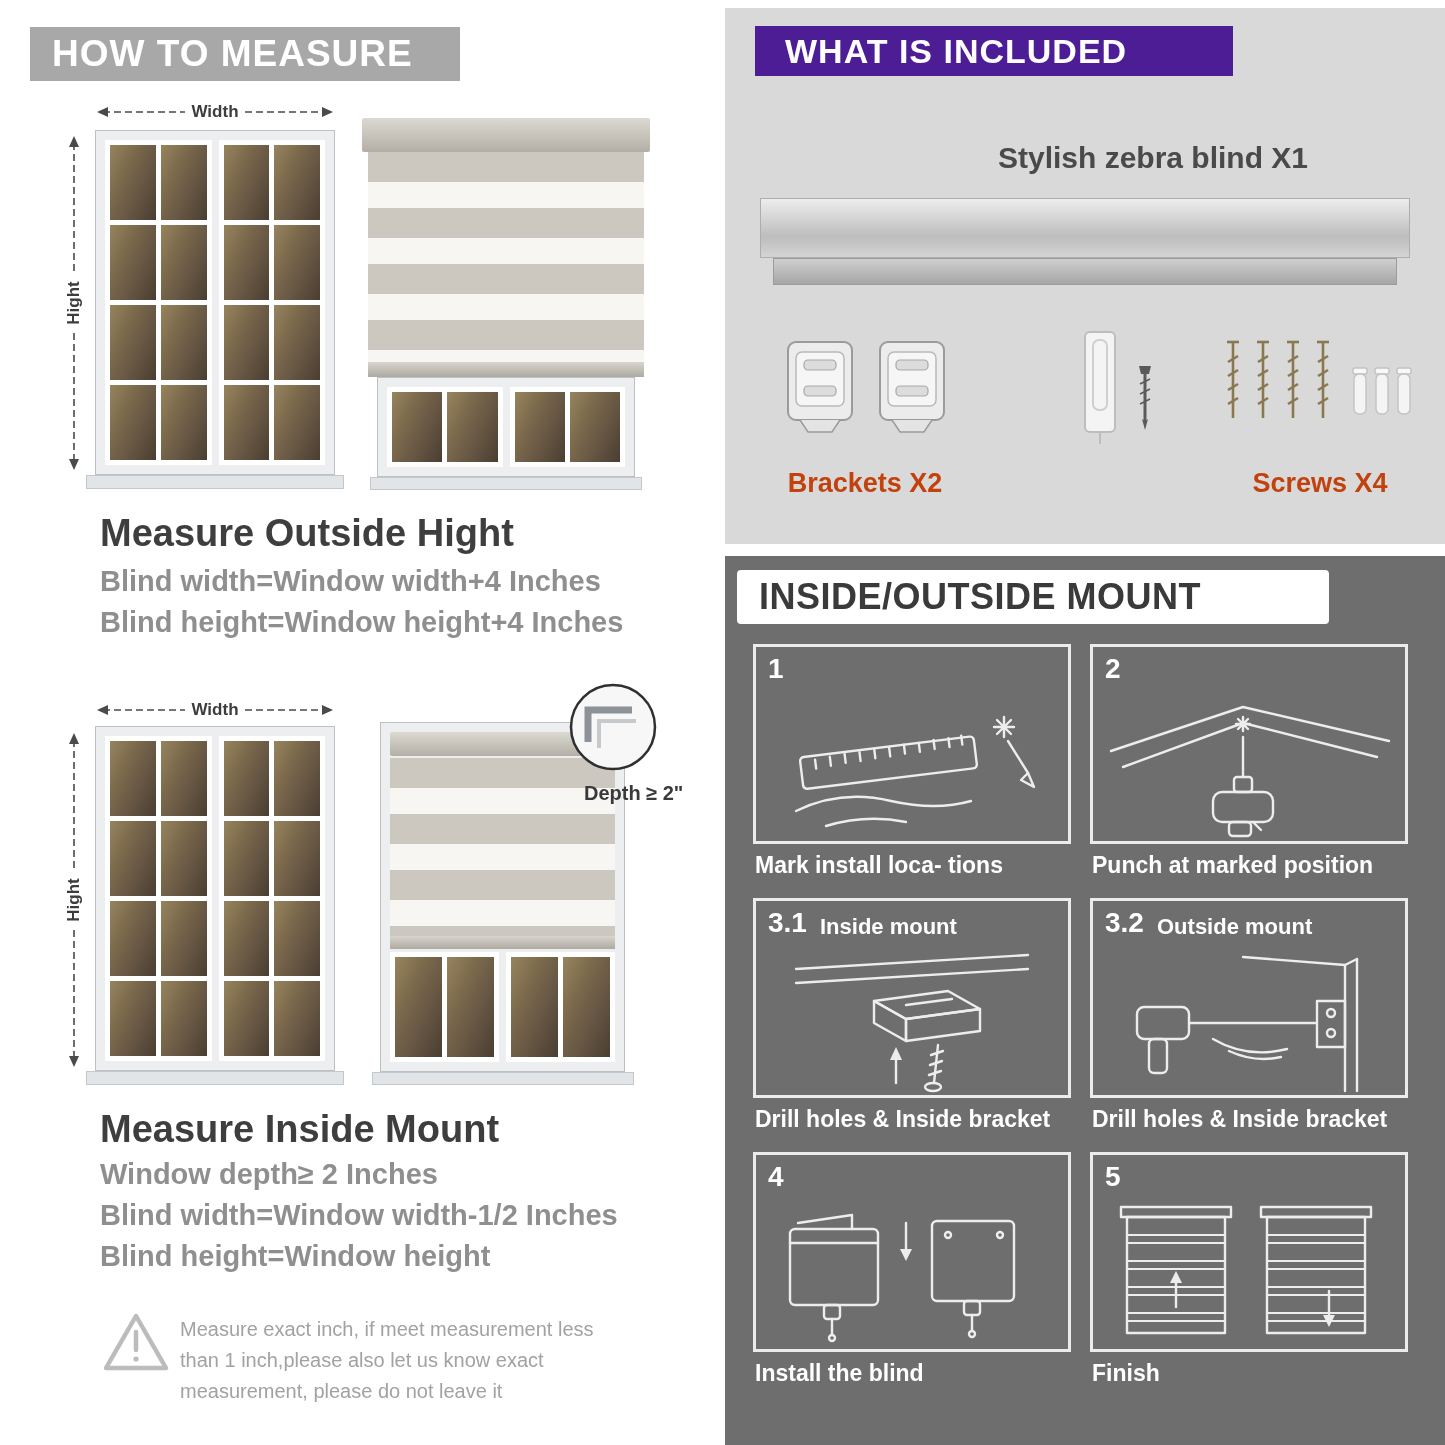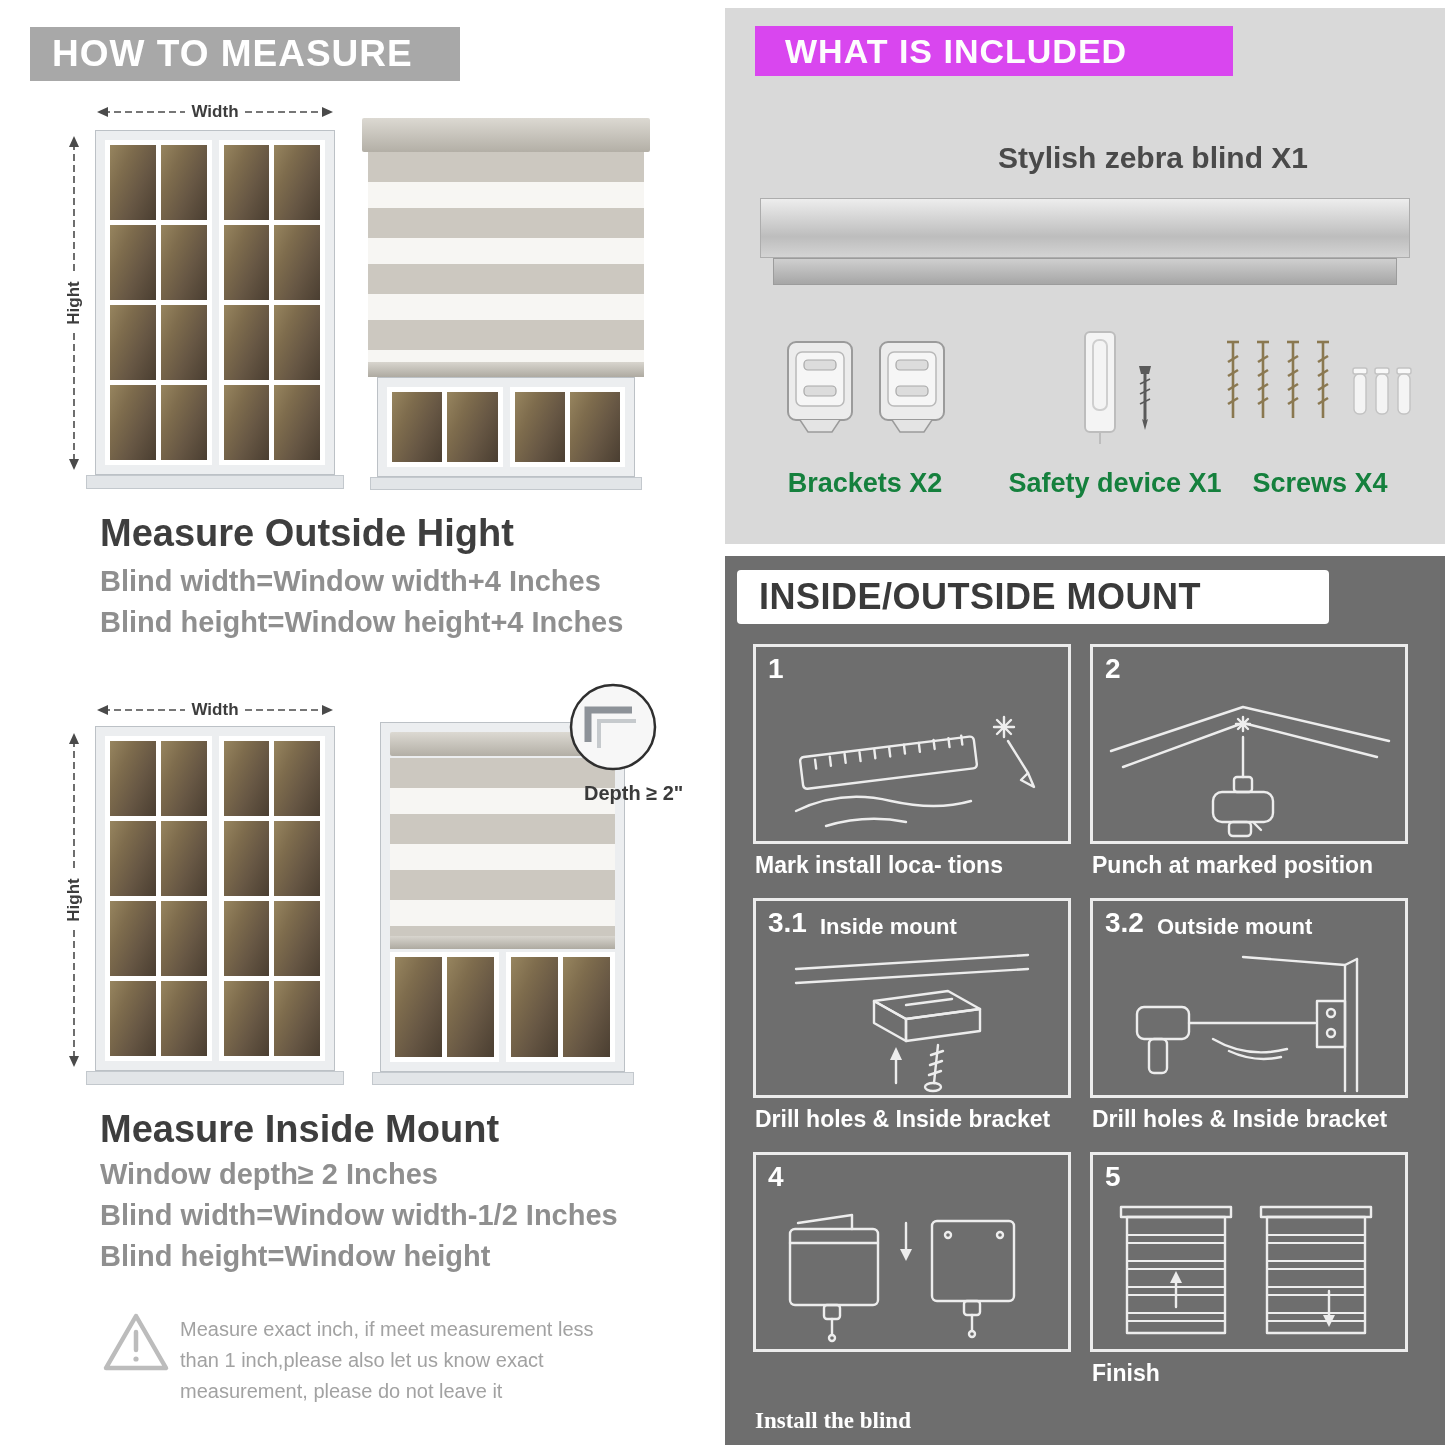--- a/index.html
+++ b/index.html
@@ -21,25 +21,25 @@
   .pane{background:linear-gradient(115deg,#97855f 0%,#7e6c4d 30%,#675744 62%,#4a3e31 100%);}
   .sill{background:#e2e5e8;border:1px solid #c3c8cd;box-sizing:border-box;}
   .cassette{background:linear-gradient(180deg,#dcd9d2,#b3afa6);border-radius:2px;}
   .zebra{background:repeating-linear-gradient(180deg,#ccc8c0 0px,#ccc8c0 30px,#f7f6f3 30px,#f7f6f3 56px);}
   .bottomrail{background:linear-gradient(180deg,#d8d5ce,#aeaaa1);}
   .arrow-label{position:absolute;font-size:17px;font-weight:bold;color:#3d3d3d;background:#fff;padding:0 6px;white-space:nowrap;}
   .depth-label{font-size:20px;font-weight:bold;color:#3a3a3a;white-space:nowrap;}
 
   
   .included-panel{background:#d9d9d9;}
-  .included-band{background:#d946ef;color:#fdfdfd;font-weight:bold;font-size:34px;letter-spacing:1px;display:flex;align-items:center;padding-left:30px;box-sizing:border-box;}
+  .included-band{background:#4c1d95;color:#fdfdfd;font-weight:bold;font-size:34px;letter-spacing:1px;display:flex;align-items:center;padding-left:30px;box-sizing:border-box;}
   .product-label{font-size:30px;font-weight:bold;color:#4a4a4a;text-align:center;}
   .headrail{background:linear-gradient(180deg,#ededed 0%,#bdbdbd 65%,#d4d4d4 100%);border:1px solid #adadad;box-sizing:border-box;}
   .valance{background:linear-gradient(180deg,#cfcfcf,#a6a6a6);border:1px solid #9c9c9c;box-sizing:border-box;}
-  .included-item-label{font-size:27px;font-weight:bold;color:#15803d;text-align:center;}
+  .included-item-label{font-size:27px;font-weight:bold;color:#c2410c;text-align:center;}
 
   .mount-panel{background:#6e6e6e;padding-left:8px;}
   .mount-band{background:#ffffff;color:#3a3a3a;font-weight:bold;font-size:36px;display:flex;align-items:center;padding-left:22px;border-radius:4px;letter-spacing:.5px;box-sizing:border-box;}
   .step{position:absolute;width:318px;height:200px;border:3px solid #ececec;box-sizing:border-box;}
   .step-num{position:absolute;top:6px;left:12px;color:#fff;font-weight:bold;font-size:28px;}
   .step-title{position:absolute;top:13px;left:64px;color:#fff;font-weight:bold;font-size:22px;}
   .step-caption{position:absolute;color:#fff;font-weight:bold;font-size:23px;white-space:nowrap;}
   .art{stroke:#ededed;stroke-width:2.4;fill:none;stroke-linecap:round;stroke-linejoin:round;}
   .art-thin{stroke:#ededed;stroke-width:1.8;fill:none;stroke-linecap:round;}
   .art-fill{fill:#ededed;stroke:none;}
@@ -277,21 +277,20 @@
         <rect x="136" y="38" width="14" height="6" rx="2" fill="#ffffff" fill-opacity="0.8" stroke="#c2c2c2" stroke-width="1.4"></rect>
         <rect x="137" y="44" width="12" height="40" rx="5" fill="#ffffff" fill-opacity="0.7" stroke="#c2c2c2" stroke-width="1.4"></rect>
         <rect x="158" y="38" width="14" height="6" rx="2" fill="#ffffff" fill-opacity="0.8" stroke="#c2c2c2" stroke-width="1.4"></rect>
         <rect x="159" y="44" width="12" height="40" rx="5" fill="#ffffff" fill-opacity="0.7" stroke="#c2c2c2" stroke-width="1.4"></rect>
         <rect x="180" y="38" width="14" height="6" rx="2" fill="#ffffff" fill-opacity="0.8" stroke="#c2c2c2" stroke-width="1.4"></rect>
         <rect x="181" y="44" width="12" height="40" rx="5" fill="#ffffff" fill-opacity="0.7" stroke="#c2c2c2" stroke-width="1.4"></rect>
       </g>
     </svg>
 
     <div class="included-item-label abs" style="left:40px;top:460px;width:200px;">Brackets X2</div>
-    <div class="included-item-label abs" style="left:255px;top:460px;width:270px;">Safety device X1</div>
     <div class="included-item-label abs" style="left:495px;top:460px;width:200px;">Screws X4</div>
   </div>
 
   <div class="mount-panel abs" style="left:725px;top:556px;width:720px;height:889px;">
 
     <div class="mount-band abs" style="left:12px;top:14px;width:592px;height:54px;">INSIDE/OUTSIDE MOUNT</div>
 
     <div class="step" style="left:28px;top:88px;">
       <span class="step-num">1</span>
       <svg class="abs" style="left:0;top:42px;" width="312" height="150">
@@ -383,21 +382,21 @@
           <rect x="176" y="30" width="82" height="80" rx="5"></rect>
           <circle cx="192" cy="44" r="3"></circle>
           <circle cx="244" cy="44" r="3"></circle>
           <rect x="208" y="110" width="16" height="14" rx="3"></rect>
           <path d="M216 124 V140"></path>
           <circle cx="216" cy="143" r="3"></circle>
         </g>
         <polygon class="art-fill" points="150,70 144,58 156,58"></polygon>
       </svg>
     </div>
-    <div class="step-caption" style="left:30px;top:852px;font-family:Liberation Serif, serif;">Install the blind</div>
+    <div class="step-caption" style="left:30px;top:804px;">Install the blind</div>
 
     <div class="step" style="left:365px;top:596px;">
       <span class="step-num">5</span>
       <svg class="abs" style="left:0;top:36px;" width="312" height="156">
         <g class="art">
           <rect x="28" y="16" width="110" height="10"></rect>
           <rect x="34" y="26" width="98" height="116"></rect>
           <rect x="168" y="16" width="110" height="10"></rect>
           <rect x="174" y="26" width="98" height="116"></rect>
         </g>

